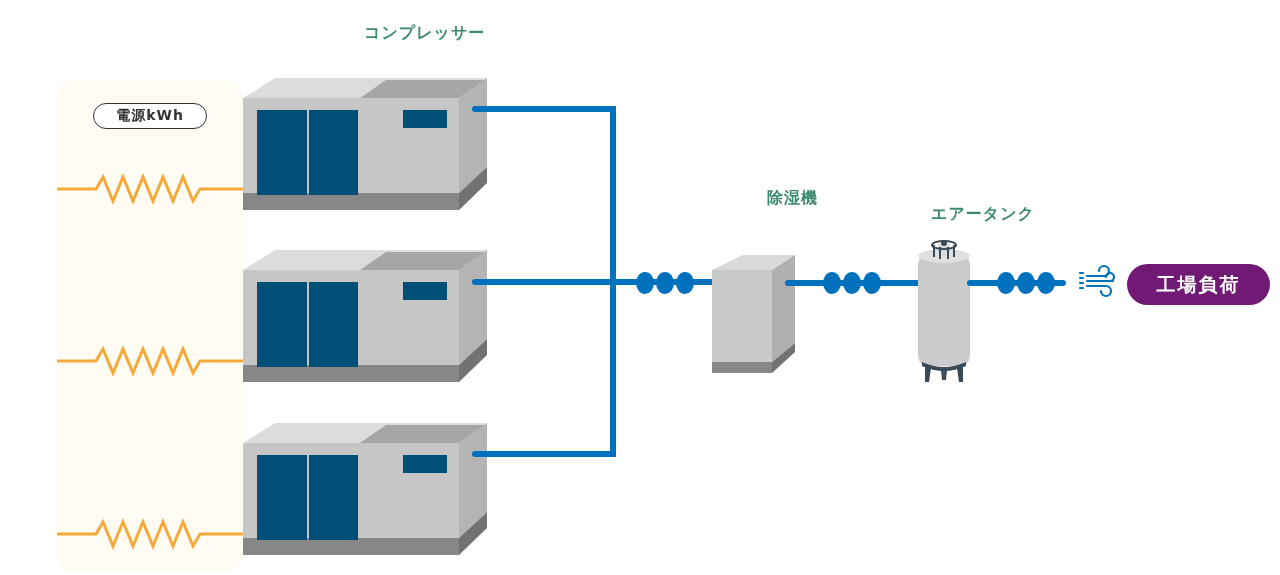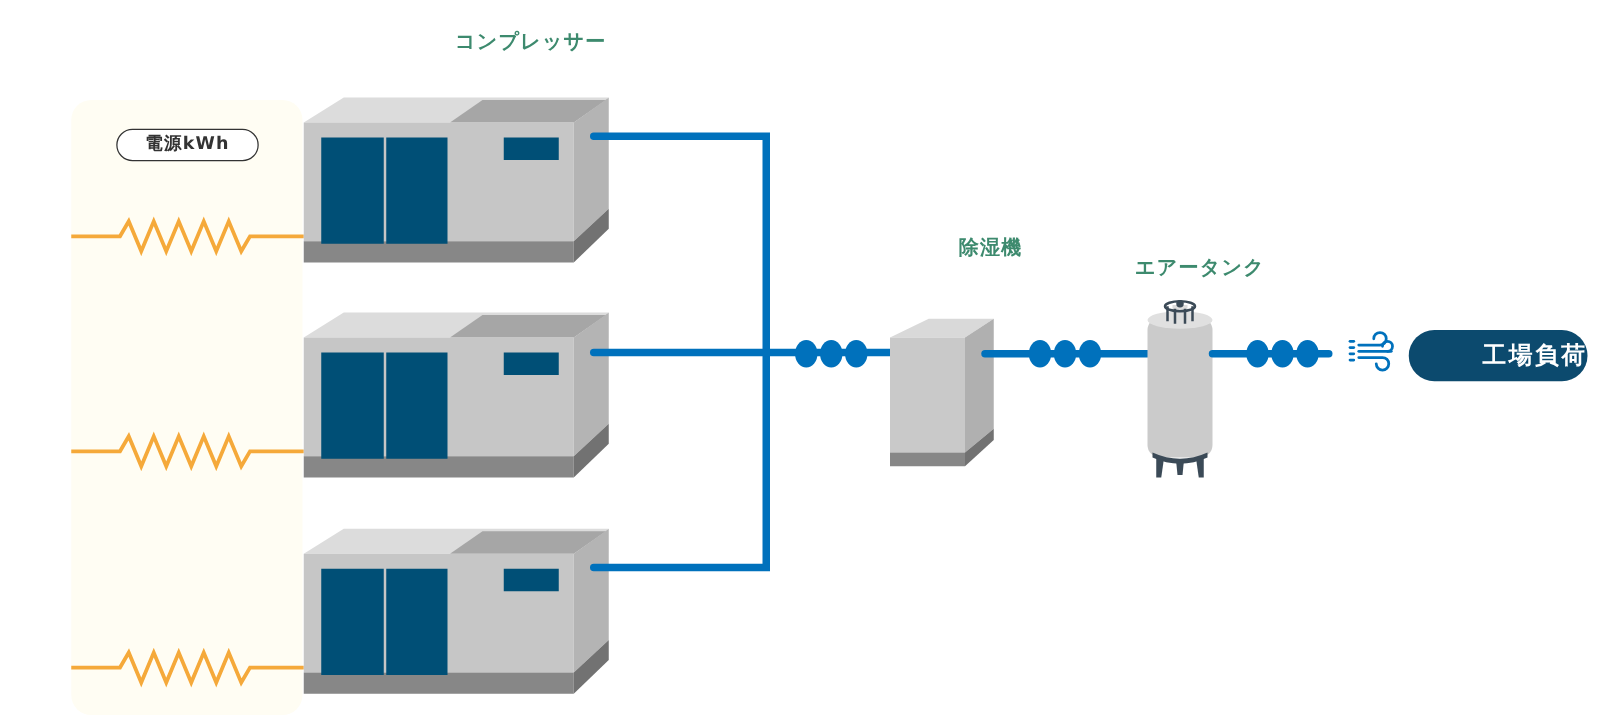--- a/index.html
+++ b/index.html
@@ -7,33 +7,33 @@
            font-family: "DejaVu Sans", sans-serif; }
     .label-green { position: absolute; color: #3d8a6e; font-weight: bold; font-size: 16px;
                    letter-spacing: 1px; white-space: nowrap; margin-left: 44px; }
     .power-panel { position: absolute; left: 57px; top: 80px; width: 185px; height: 492px;
                    background: #fffdf3; border-radius: 16px; }
     .power-pill { position: absolute; left: 93px; top: 103px; width: 114px; height: 26px;
                   border: 1.5px solid #333; border-radius: 14px; box-sizing: border-box;
                   background: #fff; text-align: center; line-height: 23px;
                   font-size: 14px; font-weight: bold; color: #333; letter-spacing: 1px; }
     .load-pill { position: absolute; left: 1127px; top: 264px; width: 143px; height: 41px;
-                 background: #0c4a6e; border-radius: 21px; color: #fff; text-align: right;
+                 background: #701a75; border-radius: 21px; color: #fff; text-align: center;
                  line-height: 41px; font-size: 19px; font-weight: bold; letter-spacing: 2px; }
     svg.diagram { position: absolute; left: 0; top: 0; }
   </style>
 </head>
 <body>
 
 <div class="power-panel"></div>
 <div class="power-pill">電源kWh</div>
 
 <div class="label-green" style="left:320px; top:23px;">コンプレッサー</div>
 <div class="label-green" style="left:723px; top:188px;">除湿機</div>
-<div class="label-green" style="left:864px; top:204px;font-family:Liberation Serif, serif;">エアータンク</div>
+<div class="label-green" style="left:887px; top:204px;font-family:Liberation Serif, serif;">エアータンク</div>
 
 <svg class="diagram" width="1280" height="575" viewBox="0 0 1280 575">
 
   <g>
     <polyline fill="none" stroke="#f5a93a" stroke-width="3" points="57,189 96,189 103,177 113,201 123,177 133,201 143,177 153,201 163,177 173,201 183,177 193,201 200,189 243,189"></polyline>
   </g>
   <g>
     <polyline fill="none" stroke="#f5a93a" stroke-width="3" points="57,361 96,361 103,349 113,373 123,349 133,373 143,349 153,373 163,349 173,373 183,349 193,373 200,361 243,361"></polyline>
   </g>
   <g>

